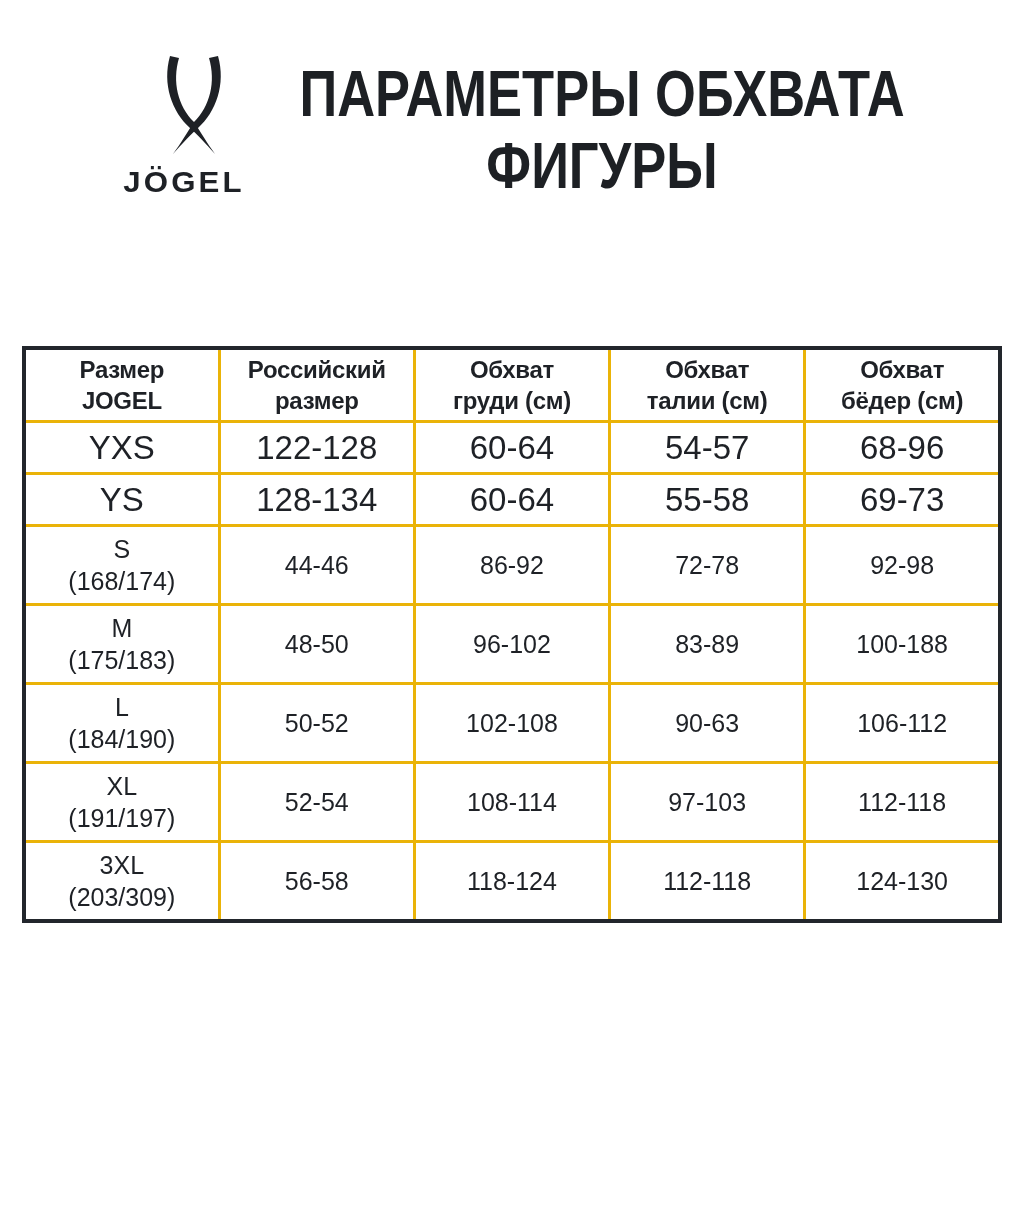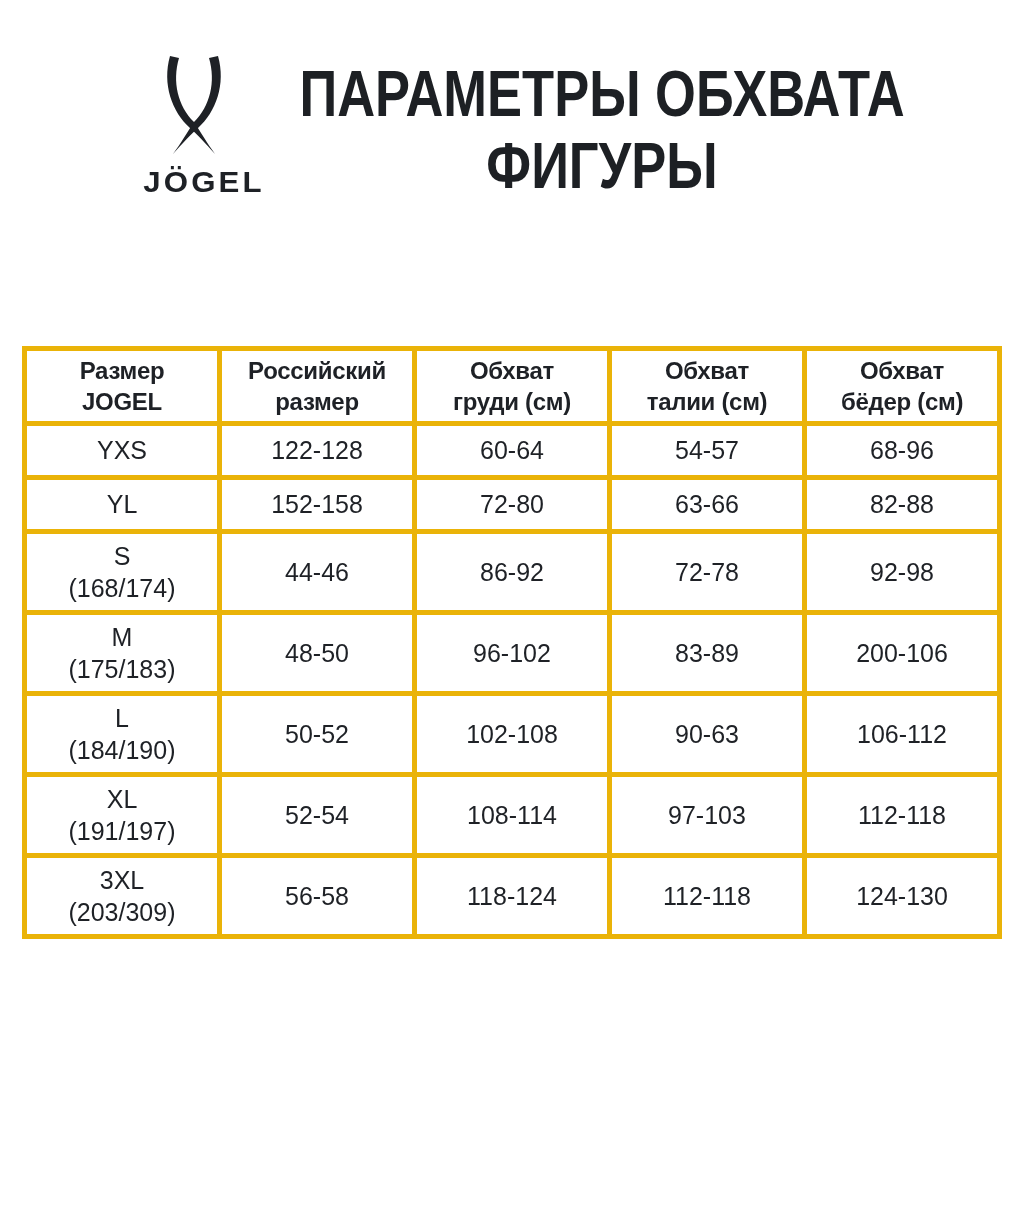--- a/index.html
+++ b/index.html
@@ -15,21 +15,21 @@
     color: #1e2126;
     overflow: hidden;
   }
 
   
   .brand {
     position: absolute;
     left: 126px;
     top: 56px;
     width: 136px;
-    text-align: right;
+    text-align: left;
   }
   .brand svg {
     display: block;
     margin: 0 auto;
   }
   .wordmark {
     margin-top: 3px;
     font-size: 30px;
     font-weight: bold;
     letter-spacing: 3px;
@@ -60,36 +60,36 @@
     position: absolute;
     left: 22px;
     top: 346px;
     width: 980px;
     table-layout: fixed;
     border-collapse: collapse;
     border: 4px solid #22262c;
   }
   .size-table th,
   .size-table td {
-    border: 5px solid #eab308;
+    border: 3px solid #eab308;
     text-align: center;
     vertical-align: middle;
     white-space: pre-line;
     padding: 0;
   }
   .size-table th {
     height: 70px;
     font-size: 24px;
     font-weight: bold;
     line-height: 31px;
     letter-spacing: -0.3px;
   }
   .size-table tr.row-short td {
     height: 49px;
-    font-size: 25px;
+    font-size: 33px;
     font-weight: normal;
   }
   .size-table tr.row-tall td {
     height: 76px;
     font-size: 25px;
     font-weight: normal;
     line-height: 32px;
   }
 </style>
 </head>
@@ -125,41 +125,41 @@
   </thead>
   <tbody>
       <tr class="row-short">
         <td>YXS</td>
         <td>122-128</td>
         <td>60-64</td>
         <td>54-57</td>
         <td>68-96</td>
       </tr>
       <tr class="row-short">
-        <td>YL</td>
-        <td>152-158</td>
-        <td>72-80</td>
-        <td>63-66</td>
-        <td>82-88</td>
+        <td>YS</td>
+        <td>128-134</td>
+        <td>60-64</td>
+        <td>55-58</td>
+        <td>69-73</td>
       </tr>
       <tr class="row-tall">
         <td>S
 (168/174)</td>
         <td>44-46</td>
         <td>86-92</td>
         <td>72-78</td>
         <td>92-98</td>
       </tr>
       <tr class="row-tall">
         <td>M
 (175/183)</td>
         <td>48-50</td>
         <td>96-102</td>
         <td>83-89</td>
-        <td>200-106</td>
+        <td>100-188</td>
       </tr>
       <tr class="row-tall">
         <td>L
 (184/190)</td>
         <td>50-52</td>
         <td>102-108</td>
         <td>90-63</td>
         <td>106-112</td>
       </tr>
       <tr class="row-tall">

